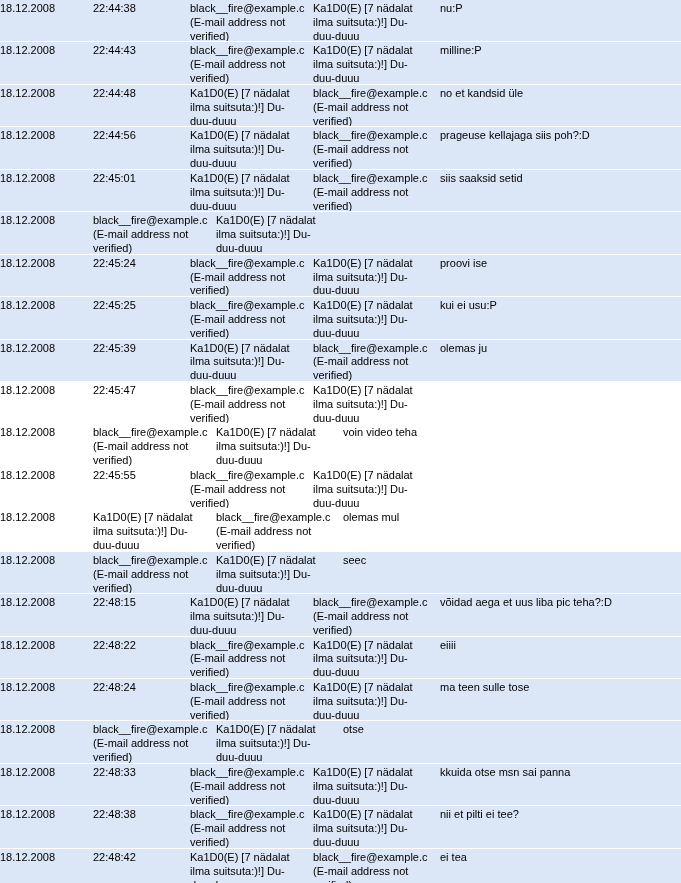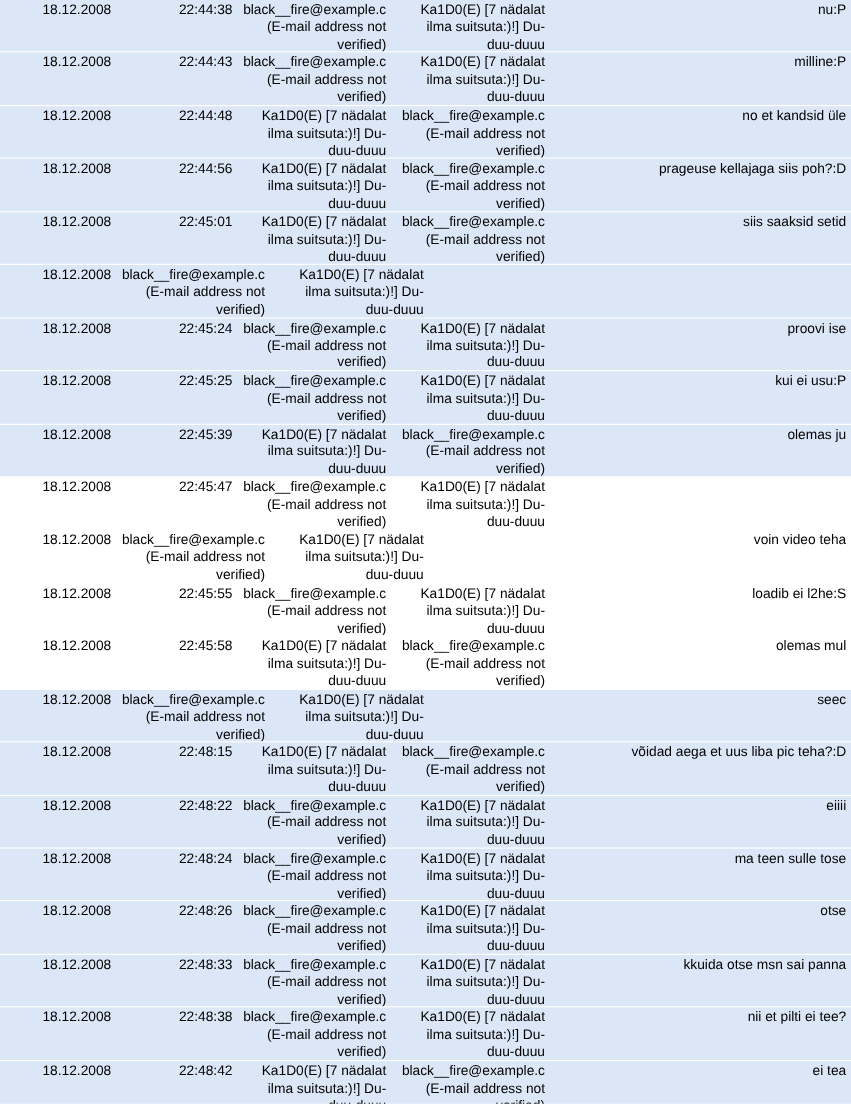--- a/index.html
+++ b/index.html
@@ -13,21 +13,20 @@
     background: var(--row-white, #ffffff);
     font-family: "Liberation Sans", sans-serif;
     font-size: 11px;
     line-height: 13.9px;
     color: var(--text-color, #000000);
   }
   .log {
     width: 681px;
     height: 883px;
     overflow: hidden;
-    text-align: right;
   }
   .row {
     display: flex;
     box-sizing: border-box;
     height: 42.45px;
     padding-top: 2px;
     overflow: hidden;
     border-bottom: 1px solid var(--separator, #ffffff);
   }
   .row.blue { background: var(--row-blue, #dbe6f6); }
@@ -167,25 +166,23 @@
     </div>
     <div class="row white">
       <div class="cell c-date">18.12.2008</div>
       <div class="cell c-time">22:45:55</div>
       <div class="cell c-from">black__fire@example.c
 (E-mail address not
 verified)</div>
       <div class="cell c-to">Ka1D0(E) [7 nädalat
 ilma suitsuta:)!] Du-
 duu-duuu</div>
-      <div class="cell c-msg">loadib ei l2he:S</div>
-    </div>
-    <div class="row white">
-      <div class="cell c-date">18.12.2008</div>
-      <div class="cell c-time">22:45:58</div>
+    </div>
+    <div class="row white">
+      <div class="cell c-date">18.12.2008</div>
       <div class="cell c-from">Ka1D0(E) [7 nädalat
 ilma suitsuta:)!] Du-
 duu-duuu</div>
       <div class="cell c-to">black__fire@example.c
 (E-mail address not
 verified)</div>
       <div class="cell c-msg">olemas mul</div>
     </div>
     <div class="row blue">
       <div class="cell c-date">18.12.2008</div>
@@ -225,21 +222,20 @@
       <div class="cell c-from">black__fire@example.c
 (E-mail address not
 verified)</div>
       <div class="cell c-to">Ka1D0(E) [7 nädalat
 ilma suitsuta:)!] Du-
 duu-duuu</div>
       <div class="cell c-msg">ma teen sulle tose</div>
     </div>
     <div class="row blue">
       <div class="cell c-date">18.12.2008</div>
-      <div class="cell c-time">22:48:26</div>
       <div class="cell c-from">black__fire@example.c
 (E-mail address not
 verified)</div>
       <div class="cell c-to">Ka1D0(E) [7 nädalat
 ilma suitsuta:)!] Du-
 duu-duuu</div>
       <div class="cell c-msg">otse</div>
     </div>
     <div class="row blue">
       <div class="cell c-date">18.12.2008</div>

